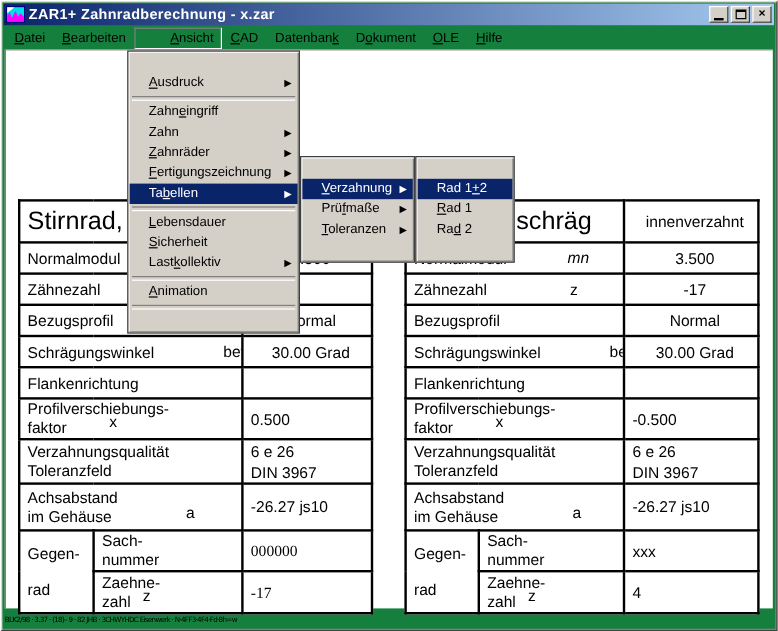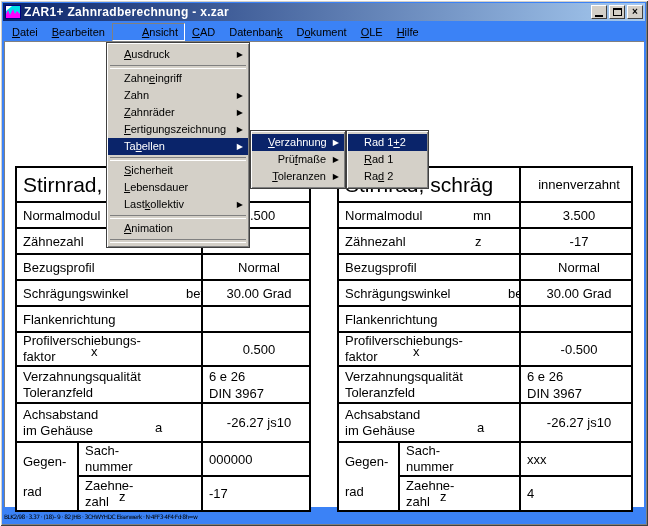--- a/index.html
+++ b/index.html
@@ -1,18 +1,18 @@
 <!DOCTYPE html>
 <html><head>
 <meta charset="utf-8">
 <style>
   html,body{margin:0;padding:0;background:#fff;}
   *{box-sizing:border-box;}
   .window{
-    position:relative;width:648px;height:526px;background:#3b82f6;
+    position:relative;width:648px;height:526px;background:#15803d;
     font-family:"Liberation Sans",sans-serif;overflow:hidden;
     box-shadow:inset 1px 1px 0 #ffffff,inset -1px -1px 0 #404040,
                inset 2px 2px 0 #d4d0c8,inset -2px -2px 0 #808080;
   }
   
   .titlebar{
     position:absolute;left:3px;top:3px;width:642px;height:18px;
     background:linear-gradient(to right,#0a246a,#a6caf0);
     display:flex;align-items:center;color:#fff;
   }
@@ -45,36 +45,36 @@
     letter-spacing:-0.6px;white-space:nowrap;
   }
   
   table.gear{border-collapse:collapse;table-layout:fixed;position:absolute;
     font-size:13px;color:#000;background:#fff;}
   table.gear td{border:2px solid #000;padding:0 0 0 6px;vertical-align:middle;overflow:hidden;}
   td.hdr-title{font-size:21px;padding-left:6px;white-space:nowrap;}
   td.hdr-val{text-align:center;padding:0;font-size:13px;margin-top:22px;}
   td.lblcell{position:relative;white-space:nowrap;}
   td.val{text-align:center;padding:0;}
-  td.val-bot{text-align:center;padding:0;vertical-align:bottom;padding-bottom:5px;}
+  td.val-bot{padding:0;vertical-align:bottom;padding-bottom:5px;}
   td.val2{text-align:left;padding:0;line-height:17px;}
   td.top{vertical-align:top;padding-top:3px;line-height:16px;}
   .sym{position:absolute;bottom:auto;}
   .oneline .sym{top:50%;transform:translateY(-50%);}
   .twoline .sym{bottom:5px;}
-  .sym-mn{left:134px;} .sym-z{left:136px;} .sym-beta{left:158px;padding-left:11px;}
+  .sym-mn{left:134px;font-style:italic;} .sym-z{left:136px;} .sym-beta{left:158px;padding-left:11px;}
   .sym-x{left:74px;} .sym-a{left:138px;} .sym-z2{left:40px;}
   td.gegenhead{vertical-align:top;padding-top:8px;line-height:30px;}
-  td.valleft-l{text-align:left;padding:0 0 6px 12px;vertical-align:bottom;}
+  td.valleft-l{text-align:left;padding:0 0 6px 12px;vertical-align:bottom;font-family:Liberation Serif, serif;}
   td.valleft-r{text-align:left;padding:0 0 6px 22px;vertical-align:bottom;}
   
   .menupanel{
     position:absolute;background:#d4d0c8;border:1px solid #404040;
     box-shadow:inset 1px 1px 0 #ffffff,inset -1px -1px 0 #808080;
-    padding:3px 1px;font-size:11px;color:#000;z-index:10;
+    padding:18px 1px;font-size:11px;color:#000;z-index:10;
   }
   .mitem{position:relative;height:17px;line-height:17px;padding:0 18px 0 16px;white-space:nowrap;}
   .mitem.hl{background:#0a246a;color:#fff;}
   .mitem .arrow{position:absolute;right:5px;top:0;font-size:8px;line-height:17px;}
   .msep{height:7px;position:relative;}
   .msep::after{content:"";position:absolute;left:2px;right:2px;top:2px;height:2px;
     border-top:1px solid #808080;border-bottom:1px solid #ffffff;}
   u{text-decoration:underline;}
 </style>
 </head>
@@ -229,28 +229,28 @@
 
   <div class="menupanel" id="menu-ansicht" style="left:106px;top:42px;width:144px;">
       <div class="mitem"><u>A</u>usdruck<span class="arrow">▶</span></div>
       <div class="msep"></div>
       <div class="mitem">Zahn<u>e</u>ingriff</div>
       <div class="mitem">Zahn<span class="arrow">▶</span></div>
       <div class="mitem"><u>Z</u>ahnräder<span class="arrow">▶</span></div>
       <div class="mitem"><u>F</u>ertigungszeichnung<span class="arrow">▶</span></div>
       <div class="mitem hl">Ta<u>b</u>ellen<span class="arrow">▶</span></div>
       <div class="msep"></div>
+      <div class="mitem"><u>L</u>ebensdauer</div>
       <div class="mitem"><u>S</u>icherheit</div>
-      <div class="mitem"><u>L</u>ebensdauer</div>
       <div class="mitem">Last<u>k</u>ollektiv<span class="arrow">▶</span></div>
       <div class="msep"></div>
       <div class="mitem"><u>A</u>nimation</div>
       <div class="msep"></div>
     </div>
-  <div class="menupanel" id="menu-tabellen" style="left:250px;top:130px;width:96px;text-align:right;">
+  <div class="menupanel" id="menu-tabellen" style="left:250px;top:130px;width:96px;">
       <div class="mitem hl"><u>V</u>erzahnung<span class="arrow">▶</span></div>
       <div class="mitem">Prü<u>f</u>maße<span class="arrow">▶</span></div>
       <div class="mitem"><u>T</u>oleranzen<span class="arrow">▶</span></div>
     </div>
   <div class="menupanel" id="menu-verzahnung" style="left:346px;top:130px;width:83px;">
       <div class="mitem hl">Rad 1<u>+</u>2</div>
       <div class="mitem"><u>R</u>ad 1</div>
       <div class="mitem">Ra<u>d</u> 2</div>
     </div>
 

